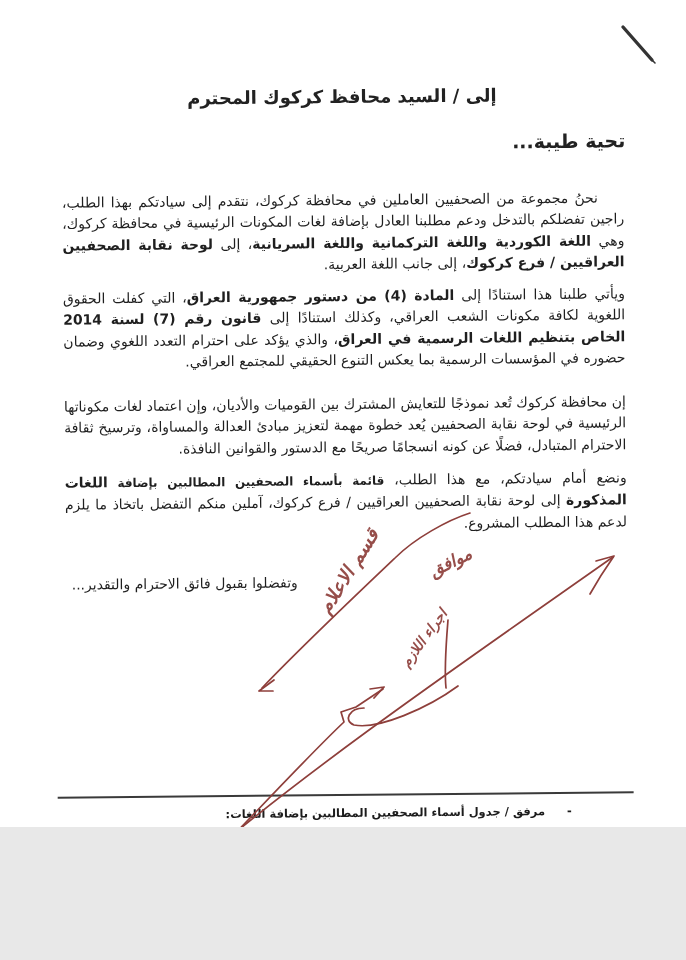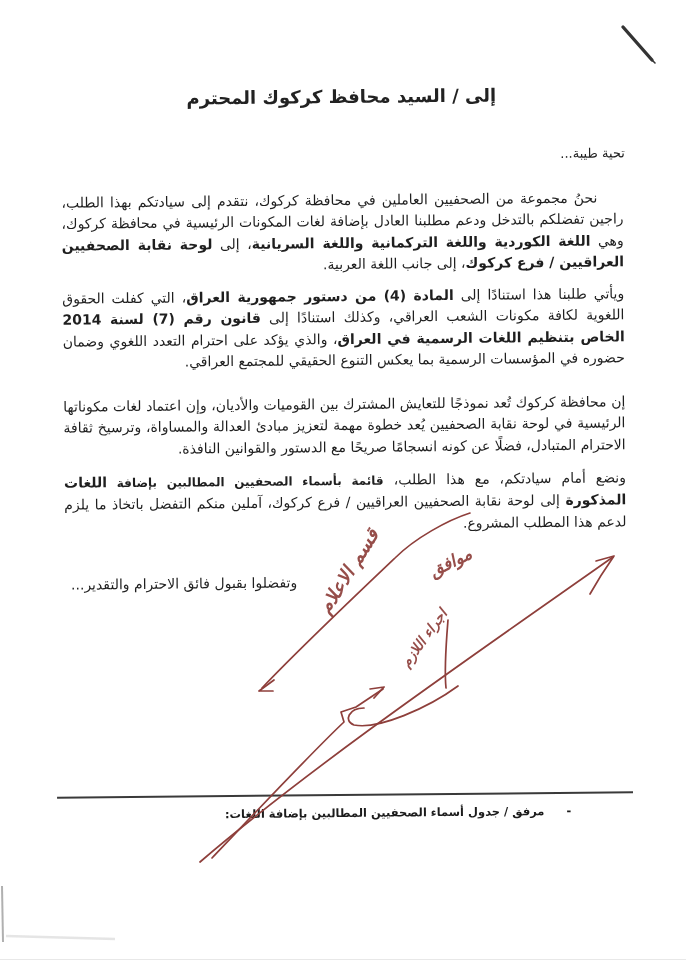--- a/index.html
+++ b/index.html
@@ -1,39 +1,39 @@
 <!DOCTYPE html>
 <html lang="ar" dir="rtl"><head>
 <meta charset="utf-8">
 <style>
   html,body{margin:0;padding:0;background:#e8e8e8;}
   .page{
     position:relative;
-    width:686px;height:959px;
+    width:686px;height:827px;
     margin:0 auto;
     background:#ffffff;
     overflow:hidden;
     font-family:"DejaVu Sans",sans-serif;
     color:#222;
     direction:rtl;
   }
   .tilt{
     position:absolute;inset:0;
     transform:rotate(-0.55deg);
     transform-origin:50% 50%;
   }
   .block{position:absolute;right:60px;left:64px;}
   .doc-title{
     top:86px;text-align:center;
     font-weight:bold;font-size:18px;
     letter-spacing:.2px;
   }
   .greeting{
-    top:148px;right:58px;left:auto;
-    font-weight:normal;font-size:13px;
+    top:132px;right:58px;left:auto;
+    font-weight:bold;font-size:19px;
   }
   .para{
     font-size:14px;line-height:21.4px;
     text-align:justify;text-justify:inter-word;
     color:#1f1f1f;
   }
   .p1{top:176px;text-indent:26px;}
   .p2{top:272px;}
   .p3{top:380px;}
   .p4{top:456px;}

